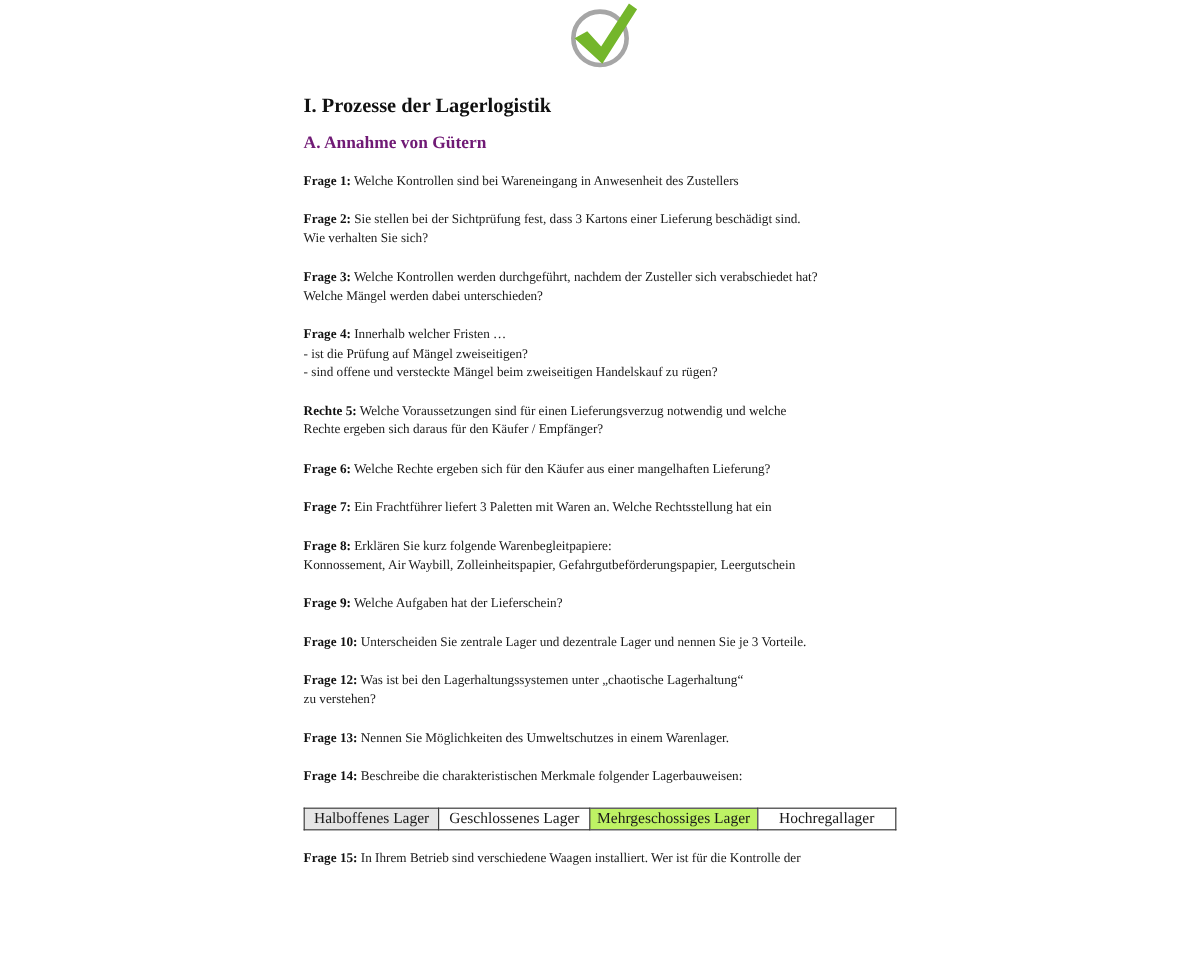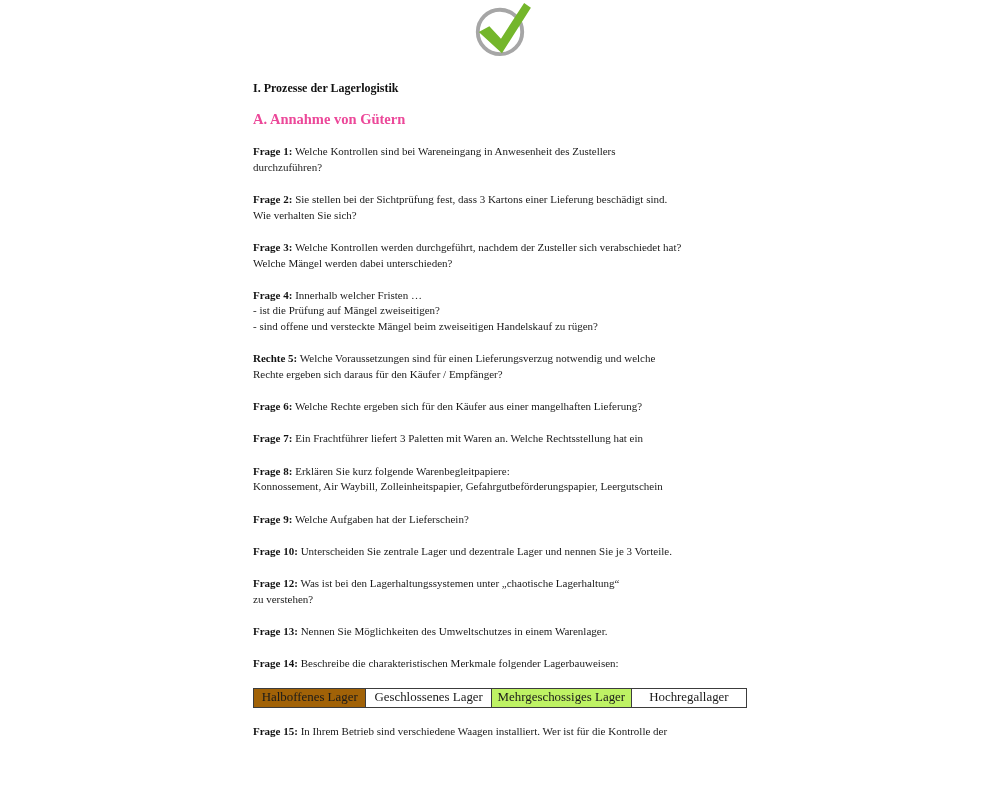--- a/index.html
+++ b/index.html
@@ -29,31 +29,31 @@
   .logo-wrap {
     text-align: center;
     padding-top: 2px;
     height: 56px;
   }
   .logo-wrap svg {
     display: inline-block;
   }
   .doc-title {
     margin-top: 20px;
-    font-size: 12px;
+    font-size: 17px;
     line-height: 20px;
     font-weight: bold;
     color: #111111;
   }
   .section-heading {
     margin-top: 13px;
     font-size: 14.5px;
     line-height: 17px;
     font-weight: bold;
-    color: #ec4899;
+    color: #701a75;
   }
   .questions {
     margin-top: 16px;
     font-size: 11px;
     line-height: 15.7px;
   }
   .question {
     margin: 0 0 16.5px 0;
     padding: 0;
   }
@@ -99,39 +99,39 @@
         <circle cx="34" cy="31" r="23" fill="none" stroke="#a6a6a6" stroke-width="4"></circle>
         <polygon points="12,31 23,25 35,38 59,1 66,6 36,53" fill="#74b62b"></polygon>
       </svg>
     </div>
 
     <div class="doc-title">I. Prozesse der Lagerlogistik</div>
 
     <div class="section-heading">A. Annahme von Gütern</div>
 
     <div class="questions">
-        <p class="question"><span class="q-label">Frage 1:</span><span class="q-line"> Welche Kontrollen sind bei Wareneingang in Anwesenheit des Zustellers</span><span class="q-line block">durchzuführen?</span></p>
+        <p class="question"><span class="q-label">Frage 1:</span><span class="q-line"> Welche Kontrollen sind bei Wareneingang in Anwesenheit des Zustellers</span></p>
         <p class="question"><span class="q-label">Frage 2:</span><span class="q-line"> Sie stellen bei der Sichtprüfung fest, dass 3 Kartons einer Lieferung beschädigt sind.</span><span class="q-line block">Wie verhalten Sie sich?</span></p>
         <p class="question"><span class="q-label">Frage 3:</span><span class="q-line"> Welche Kontrollen werden durchgeführt, nachdem der Zusteller sich verabschiedet hat?</span><span class="q-line block">Welche Mängel werden dabei unterschieden?</span></p>
         <p class="question"><span class="q-label">Frage 4:</span><span class="q-line"> Innerhalb welcher Fristen …</span><span class="q-line block">- ist die Prüfung auf Mängel zweiseitigen?</span><span class="q-line block">- sind offene und versteckte Mängel beim zweiseitigen Handelskauf zu rügen?</span></p>
         <p class="question"><span class="q-label">Rechte 5:</span><span class="q-line"> Welche Voraussetzungen sind für einen Lieferungsverzug notwendig und welche</span><span class="q-line block">Rechte ergeben sich daraus für den Käufer / Empfänger?</span></p>
         <p class="question"><span class="q-label">Frage 6:</span><span class="q-line"> Welche Rechte ergeben sich für den Käufer aus einer mangelhaften Lieferung?</span></p>
         <p class="question"><span class="q-label">Frage 7:</span><span class="q-line"> Ein Frachtführer liefert 3 Paletten mit Waren an. Welche Rechtsstellung hat ein</span></p>
         <p class="question"><span class="q-label">Frage 8:</span><span class="q-line"> Erklären Sie kurz folgende Warenbegleitpapiere:</span><span class="q-line block">Konnossement, Air Waybill, Zolleinheitspapier, Gefahrgutbeförderungspapier, Leergutschein</span></p>
         <p class="question"><span class="q-label">Frage 9:</span><span class="q-line"> Welche Aufgaben hat der Lieferschein?</span></p>
         <p class="question"><span class="q-label">Frage 10:</span><span class="q-line"> Unterscheiden Sie zentrale Lager und dezentrale Lager und nennen Sie je 3 Vorteile.</span></p>
         <p class="question"><span class="q-label">Frage 12:</span><span class="q-line"> Was ist bei den Lagerhaltungssystemen unter „chaotische Lagerhaltung“</span><span class="q-line block">zu verstehen?</span></p>
         <p class="question"><span class="q-label">Frage 13:</span><span class="q-line"> Nennen Sie Möglichkeiten des Umweltschutzes in einem Warenlager.</span></p>
         <p class="question"><span class="q-label">Frage 14:</span><span class="q-line"> Beschreibe die charakteristischen Merkmale folgender Lagerbauweisen:</span></p>
       </div>
 
     <table class="lager-table">
       <tbody>
         <tr>
-            <td style="background: #a16207;">Halboffenes Lager</td>
+            <td style="background: #e5e5e5;">Halboffenes Lager</td>
             <td>Geschlossenes Lager</td>
             <td style="background: #bef264;">Mehrgeschossiges Lager</td>
             <td>Hochregallager</td>
           </tr>
       </tbody>
     </table>
 
     <div class="questions">
         <p class="question"><span class="q-label">Frage 15:</span><span class="q-line"> In Ihrem Betrieb sind verschiedene Waagen installiert. Wer ist für die Kontrolle der</span></p>
       </div>

